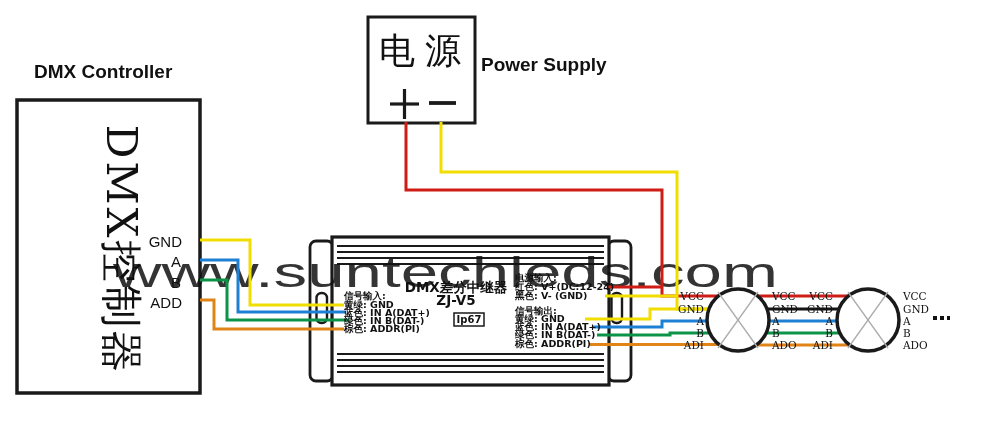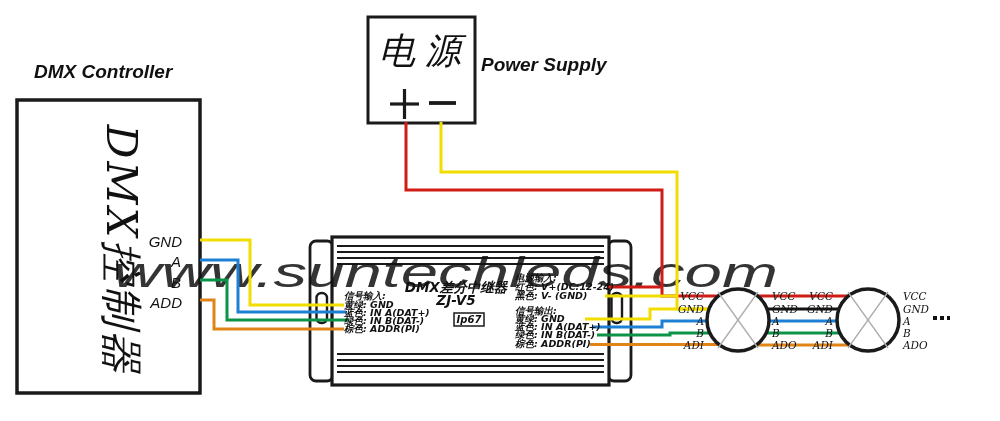--- a/index.html
+++ b/index.html
@@ -1,16 +1,16 @@
 <!DOCTYPE html>
 <html><head>
 <meta charset="utf-8">
 <style>
   html,body { margin:0; padding:0; background:#ffffff; }
-  #stage { position:relative; width:950px; height:421px; background:#fff; overflow:hidden;font-style:italic; }
+  #stage { position:relative; width:950px; height:421px; background:#fff; overflow:hidden; }
   svg { display:block; font-family:"Liberation Sans", sans-serif; }
   .box { fill:#ffffff; stroke:#1a1a1a; }
   .wire { fill:none; stroke-linecap:butt; stroke-linejoin:miter; stroke-width:3; }
   text { fill:#111111; }
   .t-header { font-family:"Liberation Sans",sans-serif; font-size:19px; font-weight:bold; }
   .t-vert   { font-family:"DejaVu Serif",serif; font-size:42px; letter-spacing:3px; }
   .t-cjk-big{ font-family:"DejaVu Serif",serif; font-size:36px; letter-spacing:10px; }
   .t-port   { font-family:"Liberation Sans",sans-serif; font-size:15px; }
   .t-col    { font-family:"DejaVu Sans",sans-serif; font-size:9.5px; font-weight:bold; }
   .t-dev-title { font-family:"DejaVu Sans",sans-serif; font-size:13.5px; font-weight:bold; }

